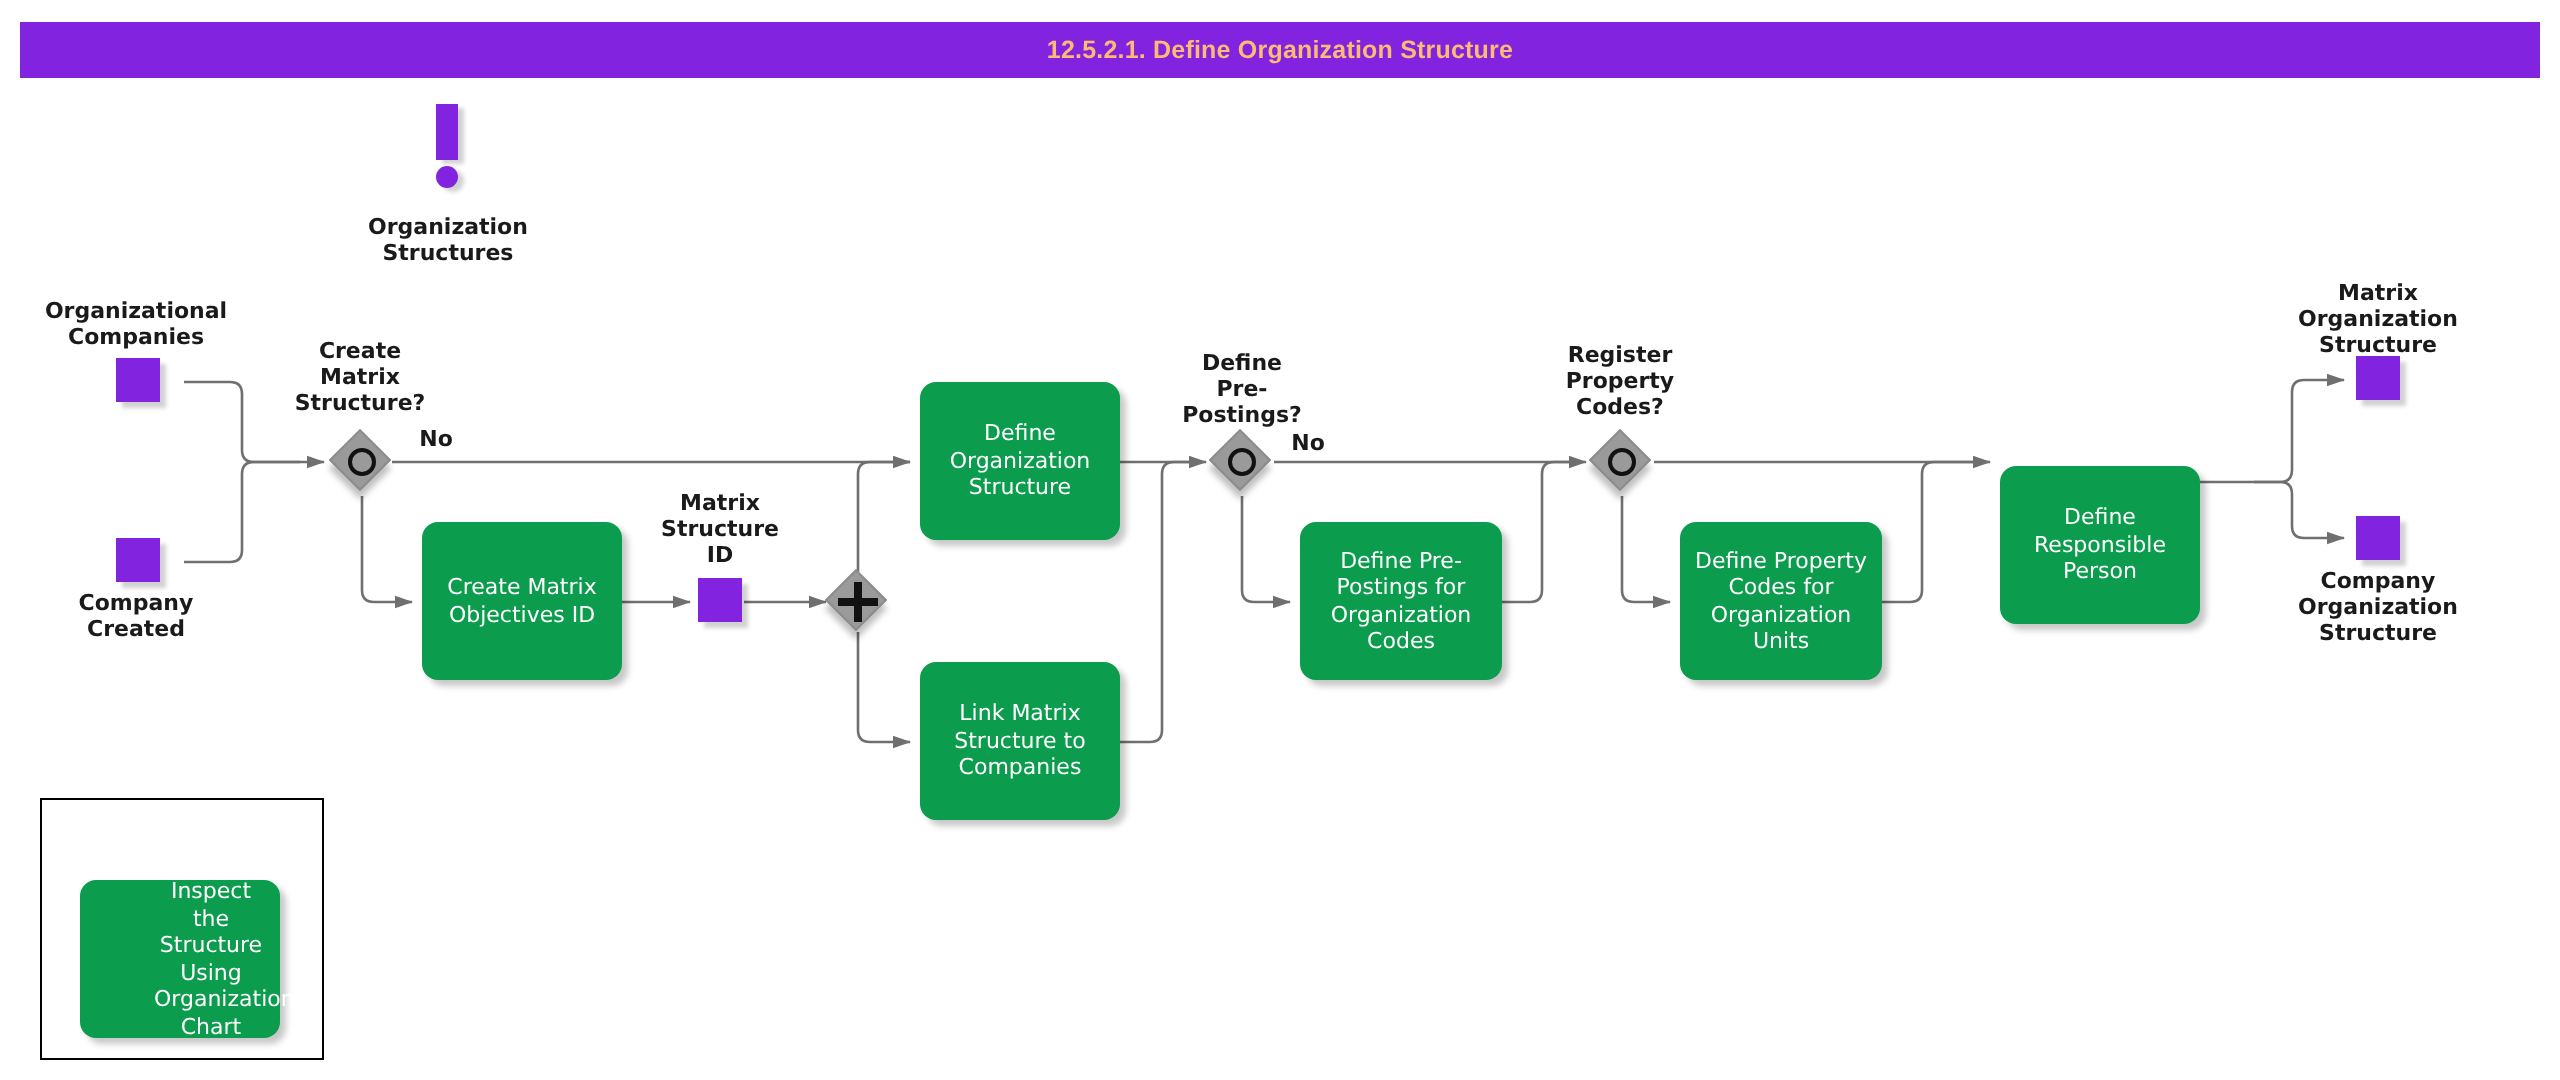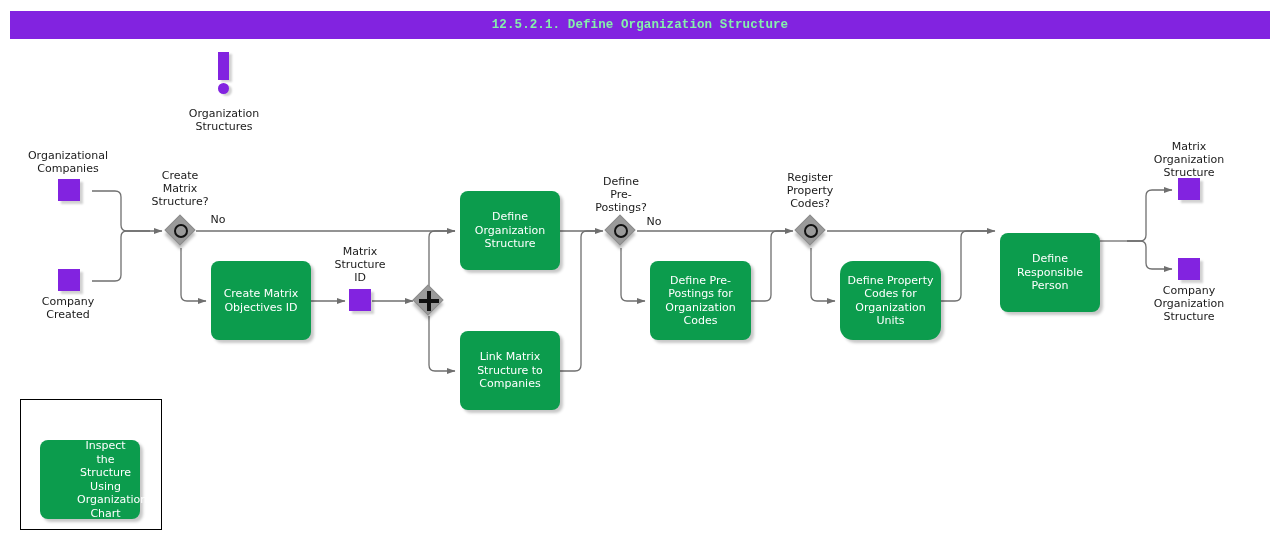--- a/index.html
+++ b/index.html
@@ -27,25 +27,25 @@
     left: 10px;
     top: 11px;
     width: 1260px;
     height: 28px;
     background: #8223e0;
     display: flex;
     align-items: center;
     justify-content: center;
   }
   .title-bar .title-text {
-    color: #86efac;
+    color: #fdba74;
     font-size: 12.5px;
     font-weight: bold;
     letter-spacing: 0.1px;
-    font-family: Liberation Mono, monospace;
+    font-family: Liberation Sans, sans-serif;
   }
   
   .node { position: absolute; }
 
   
   .task {
     background: #0c9c4d;
     border-radius: 8px;
     box-shadow: 3px 3px 3px rgba(0,0,0,0.22);
     display: flex;
@@ -70,20 +70,21 @@
 
   
   .label {
     position: absolute;
     color: #1a1a1a;
     font-size: 11px;
     line-height: 13px;
     text-align: center;
     white-space: pre-line;
     font-family: "DejaVu Sans", "Liberation Sans", sans-serif;
+    font-weight: bold;
   }
 
   
   .gateway {
     width: 30px;
     height: 30px;
     position: absolute;
   }
   .gw-diamond {
     position: absolute;
@@ -264,21 +265,21 @@
   </div>
 
   <div class="label" style="left:760px; top:171px; width:100px;">Register
 Property
 Codes?</div>
   <div class="gateway" style="left:796px; top:216px;">
     <div class="gw-diamond"></div>
     <div class="gw-circle"></div>
   </div>
 
-  <div class="node task" style="left:840px; top:261px; width:101px; height:79px;border-radius:13px;">
+  <div class="node task" style="left:840px; top:261px; width:101px; height:79px;">
     <span class="task-label">Define Property
 Codes for
 Organization
 Units</span>
   </div>
 
   <div class="node task" style="left:1000px; top:201px; width:100px; height:79px;margin-top:32px;">
     <span class="task-label">Define
 Responsible
 Person</span>

